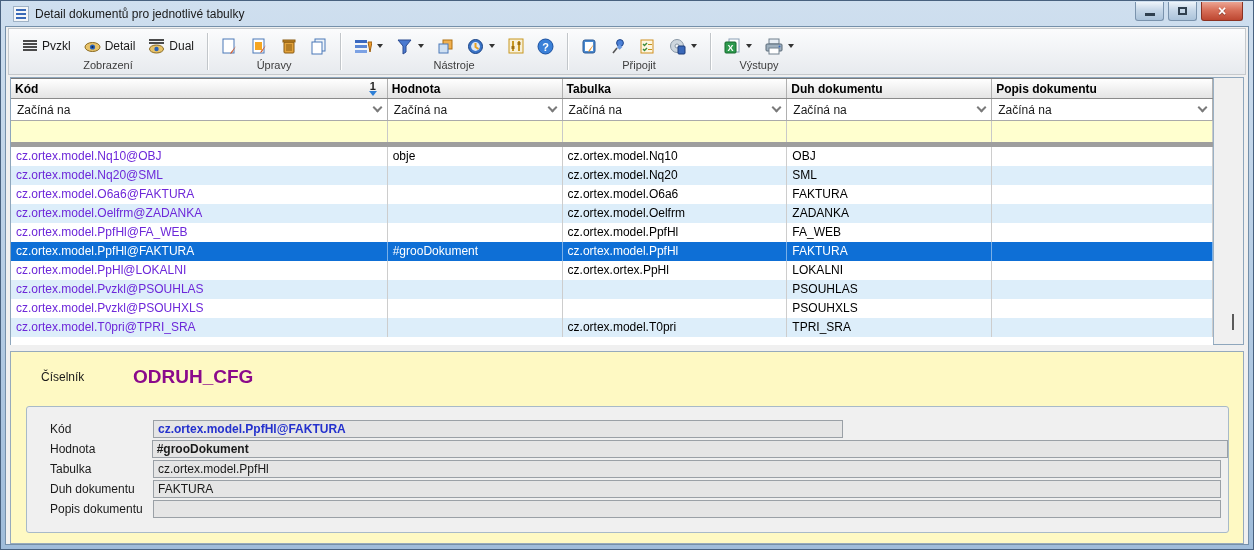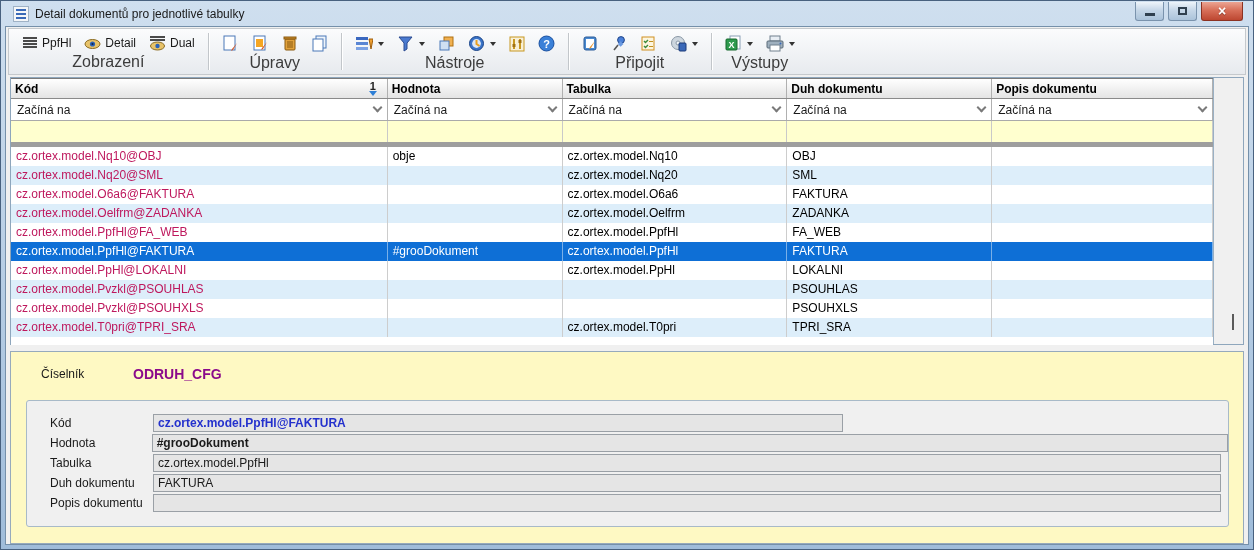--- a/index.html
+++ b/index.html
@@ -32,21 +32,21 @@
   .glyph-restore{width:9px;height:8px;border:2px solid #30404f;background:transparent;}
   .glyph-close{color:#fff;font-weight:bold;font-size:14px;line-height:14px;text-shadow:0 1px 1px rgba(0,0,0,.35);}
 
   .client{flex:1;background:#f0f0f0;border:1px solid #75513d00;border:1px solid #7590aa;display:flex;flex-direction:column;overflow:hidden;}
 
   
   .toolbar{margin:1px 2px 0 2px;height:47px;border:1px solid #c5c9cd;
     background:linear-gradient(#fbfcfd,#e7eaee);display:flex;align-items:stretch;}
   .tb-group{display:flex;flex-direction:column;}
   .tb-icons{display:flex;align-items:center;gap:7px;padding:4px 10px 0 10px;flex:1;}
-  .tb-group-label{text-align:center;font-size:16px;color:#3c3c3c;padding:0 4px 3px 4px;}
+  .tb-group-label{text-align:center;font-size:11px;color:#3c3c3c;padding:0 4px 3px 4px;}
   .tb-sep{width:1px;background:#c2c6ca;box-shadow:1px 0 0 #ffffff;margin:4px 0;}
   .tb-btn{display:flex;align-items:center;gap:4px;font-size:12px;color:#1a1a1a;padding:1px 2px;border:1px solid transparent;border-radius:2px;}
   .dd{width:0;height:0;border-left:3px solid transparent;border-right:3px solid transparent;border-top:4px solid #333;margin-left:1px;}
   .tb-btn svg{display:block;}
 
   
   .list-wrap{margin:2px 4px 0 4px;border:1px solid #8ea6bc;background:#f0f0f0;display:flex;height:268px;position:relative;}
   .grid{width:1203px;background:#ffffff;font-size:12px;border-right:1px solid #9ab0c4;}
   .grid-row{display:flex;}
   .c0{width:377px}.c1{width:175px}.c2{width:225px}.c3{width:205px}.c4{width:221px}
@@ -57,33 +57,33 @@
   .sort-badge .tri{width:0;height:0;border-left:4px solid transparent;border-right:4px solid transparent;border-top:5px solid #2e7fd6;}
   .flt{height:22px;background:#fff;border-bottom:1px solid #aaaaaa;}
   .flt-cell{display:flex;align-items:center;padding:0 6px;color:#1a1a1a;border-right:1px solid #b0b0b0;}
   .chev{margin-left:auto;width:7px;height:7px;border-right:2px solid #7a7a7a;border-bottom:2px solid #7a7a7a;transform:rotate(45deg);margin-top:-4px;}
   .yellow{height:21px;background:#ffffcf;}
   .yellow .cell{border-right:1px solid #c9c9c9;height:100%;}
   .gray-band{height:5px;background:#9e9e9e;}
   .data{height:19px;line-height:18px;background:#fff;}
   .data.alt{background:#ddeefa;justify-content:center;}
   .data .cell{padding:0 5px;border-right:1px solid #cdcdcd;white-space:nowrap;overflow:hidden;}
-  .data .kod{color:#be185d;}
+  .data .kod{color:#6d28d9;}
   .data.selected{background:#0e6fd6;}
   .data.selected .cell{color:#fff;border-right-color:rgba(255,255,255,.45);}
   .data.selected .kod{color:#fff;}
   .grid-tail{height:8px;background:#fff;}
   .gutter{flex:1;background:#f0f0f0;position:relative;}
   .scroll-tick{position:absolute;right:9px;top:236px;width:2px;height:16px;background:#5a5a5a;}
 
   
   .detail{margin:6px 4px 0 4px;flex:1;border:1px solid #96aabc;background:#fef9c3;font-size:12px;position:relative;}
   .ciselnik-row{display:flex;align-items:center;margin:14px 0 0 30px;}
   .ciselnik-label{width:92px;color:#1a1a1a;}
-  .ciselnik-value{font-weight:bold;color:#8b0a8b;font-size:14px;}
+  .ciselnik-value{font-weight:bold;color:#8b0a8b;font-size:19px;}
   .fieldset{margin:18px 14px 0 15px;border:1px solid #a8bac8;border-radius:3px;background:#f0f0f0;padding:13px 0 12px 0;}
   .f-row{display:flex;align-items:center;margin:0 0 2px 23px;height:18px;}
   .f-label{width:103px;color:#1a1a1a;}
   .f-box{height:18px;background:#e5e5e5;border:1px solid #9aa0a6;display:flex;align-items:center;padding:0 4px;white-space:nowrap;overflow:hidden;}
   .f-kod{width:690px;color:#2431cd;font-weight:bold;}
   .f-hodnota{width:1090px;color:#1a1a1a;font-weight:bold;}
   .f-plain{width:1068px;color:#1a1a1a;}
 </style>
 </head>
 <body>
@@ -121,21 +121,21 @@
         <div class="tb-icons">
           <div class="tb-btn">
             <svg width="16" height="16" viewBox="0 0 16 16">
                 <g fill="#4a4a4a">
                   <rect x="1" y="2" width="14" height="2"></rect>
                   <rect x="1" y="5" width="14" height="2"></rect>
                   <rect x="1" y="8" width="14" height="2"></rect>
                   <rect x="1" y="11" width="14" height="2"></rect>
                 </g>
               </svg>
-            <span>PpfHl</span>
+            <span>Pvzkl</span>
           </div>
           <div class="tb-btn">
             <svg width="17" height="16" viewBox="0 0 17 16">
                 <ellipse cx="8.5" cy="9" rx="7.5" ry="4.5" fill="#e8c36a" stroke="#8a6a20"></ellipse>
                 <circle cx="8.5" cy="9" r="2.6" fill="#2a62b8"></circle>
                 <circle cx="8.5" cy="9" r="1.1" fill="#10244a"></circle>
               </svg>
             <span>Detail</span>
           </div>
           <div class="tb-btn">
@@ -397,21 +397,21 @@
         <div class="grid-row data selected">
           <div class="cell kod c0">cz.ortex.model.PpfHl@FAKTURA</div>
           <div class="cell c1">#grooDokument</div>
           <div class="cell c2">cz.ortex.model.PpfHl</div>
           <div class="cell c3">FAKTURA</div>
           <div class="cell c4"></div>
         </div>
         <div class="grid-row data">
           <div class="cell kod c0">cz.ortex.model.PpHl@LOKALNI</div>
           <div class="cell c1"></div>
-          <div class="cell c2">cz.ortex.model.PpHl</div>
+          <div class="cell c2">cz.ortex.ortex.PpHl</div>
           <div class="cell c3">LOKALNI</div>
           <div class="cell c4"></div>
         </div>
         <div class="grid-row data alt">
           <div class="cell kod c0">cz.ortex.model.Pvzkl@PSOUHLAS</div>
           <div class="cell c1"></div>
           <div class="cell c2"></div>
           <div class="cell c3">PSOUHLAS</div>
           <div class="cell c4"></div>
         </div>

